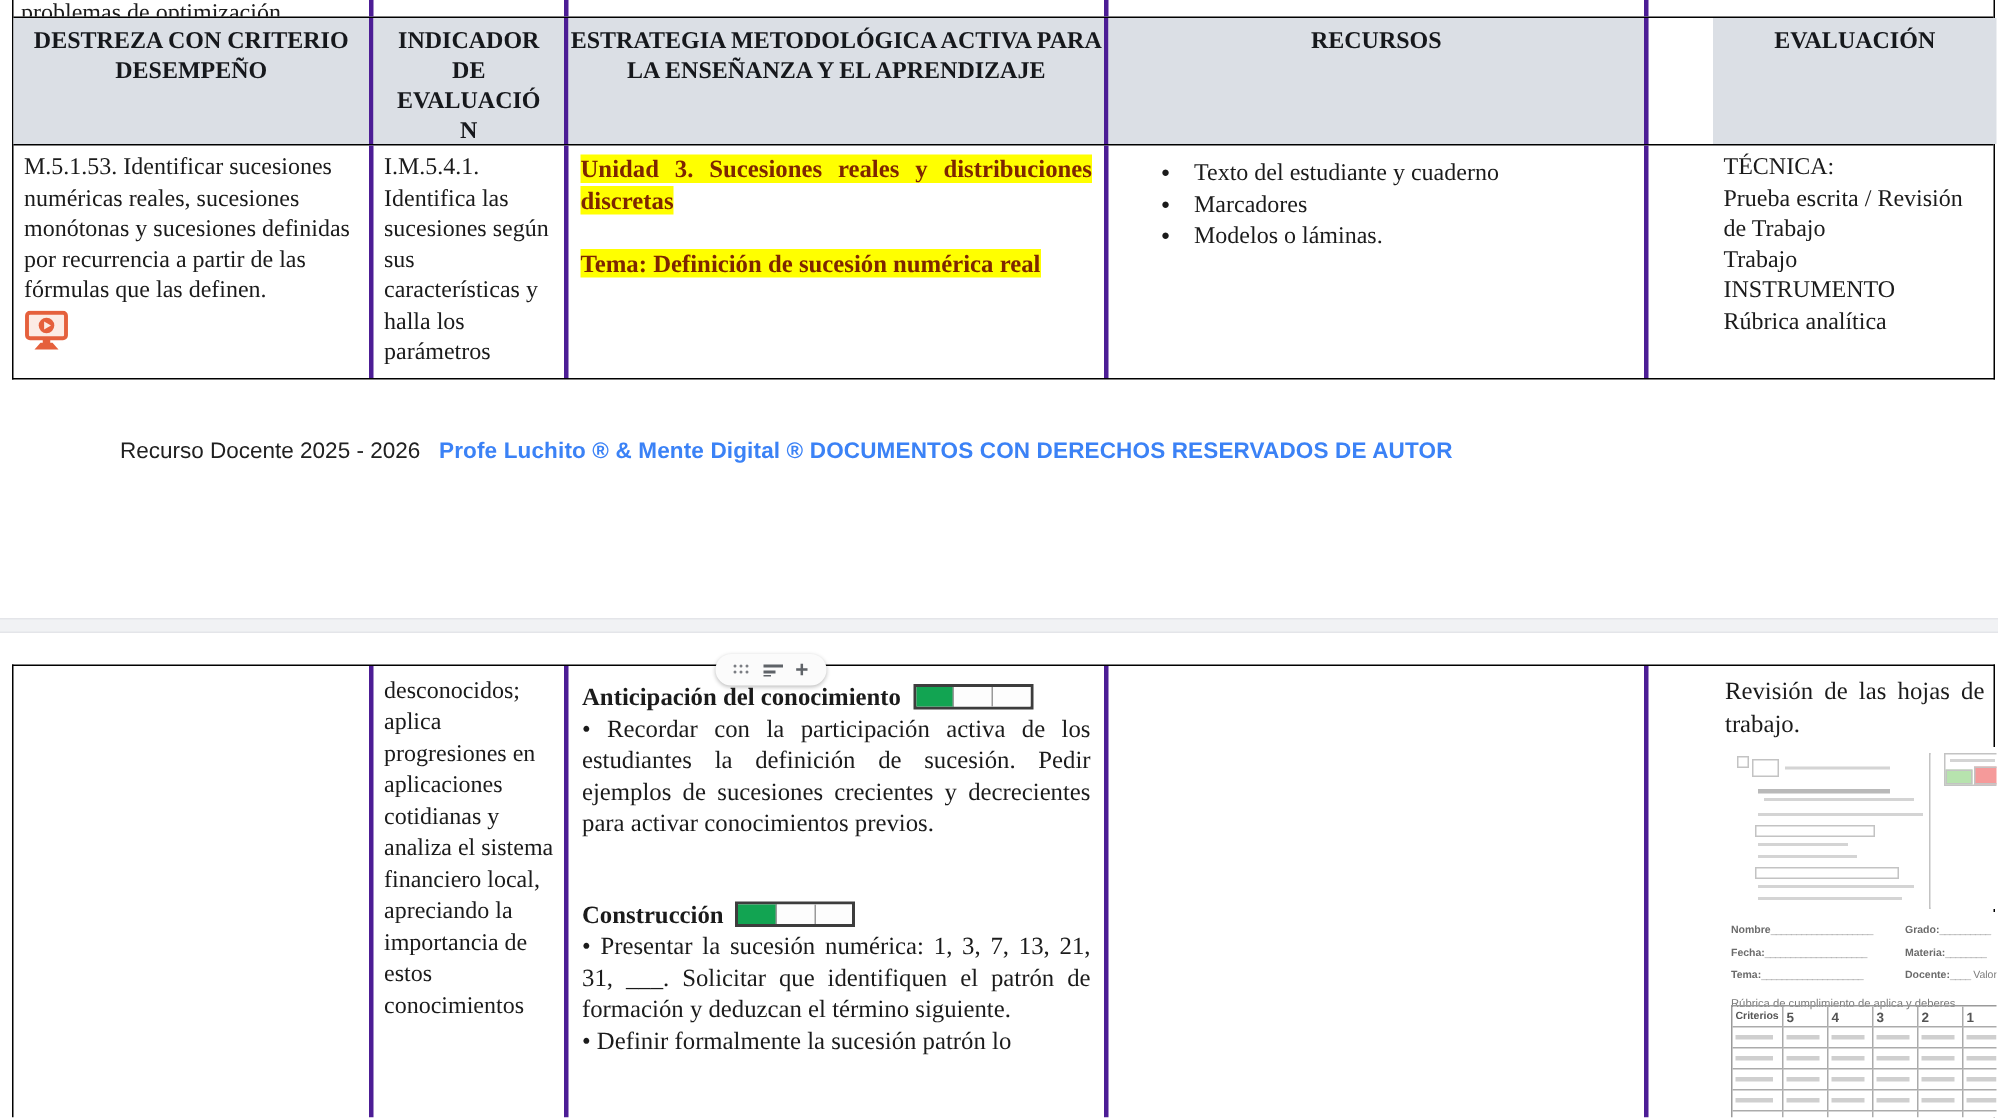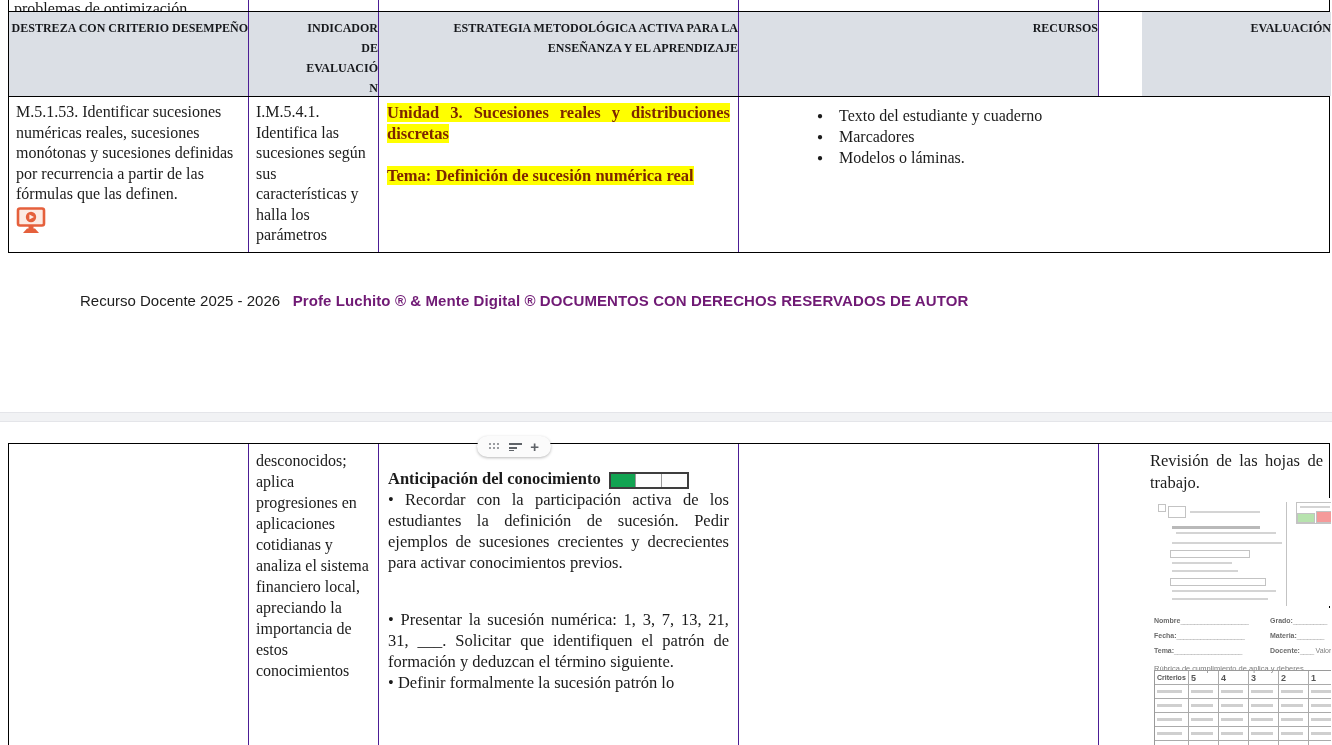--- a/index.html
+++ b/index.html
@@ -5,51 +5,51 @@
   * { margin:0; padding:0; box-sizing:border-box; }
   html,body { background:#fff; }
   .screen {
     position:relative; width:1332px; height:745px; overflow:hidden;
     background:#ffffff; font-family:"Liberation Serif", serif; color:#1b1b1b;
   }
 
   
   .doc-table { position:absolute; left:8px; width:1322px; border-left:1px solid #000; border-right:1px solid #000; }
   .t-row { display:grid; grid-template-columns:240px 130px 360px 360px 232px; }
-  .t-cell { border-right:1px solid #4c1d95; overflow:hidden; }
+  .t-cell { border-right:3px solid #4c1d95; overflow:hidden; }
   .t-cell:last-child { border-right:none;margin-left:43px; }
 
   
   .tbl1 { top:0; border-bottom:1px solid #000; }
   .row-partial { height:11px; }
   .row-partial .t-cell { padding:0 5px; font-size:16px; line-height:17px; }
   .row-header { height:86px; border-top:1px solid #000; border-bottom:1px solid #000; }
   .row-header .t-cell {
-    background:#dbdfe5; text-align:right; font-weight:bold; font-size:12px;
+    background:#dbdfe5; text-align:center; font-weight:bold; font-size:16px;
     line-height:20px; padding:6px 0; color:#16181c; white-space:pre-line;
   }
   .row-data1 { height:155px; }
   .row-data1 .t-cell { padding:5px 7px; font-size:16px; line-height:20.5px; }
 
   .cell-estrategia { padding:5px 8px !important; }
   .hl-par { text-align:justify; font-weight:bold; font-size:16.5px; line-height:21px; margin-bottom:21px; }
   .hl { background:#ffff00; color:#7d2600; }
 
   ul.res-list { list-style:none; padding:3px 0 0 28px; }
   ul.res-list .list-item { position:relative; padding-left:22px; font-size:16px; line-height:21px; }
   ul.res-list .list-item::before { content:"●"; position:absolute; left:0; top:0; font-size:10px; line-height:21px; }
 
   .pre-line { white-space:pre-line; }
   .just { text-align:justify; }
 
   .dc-icon { margin-top:2px; display:block; }
 
   
   .copyright { position:absolute; left:80px; top:292px; font-family:"Liberation Sans", sans-serif; font-size:15px; color:#202020; white-space:nowrap; }
-  .copyright b { color:#701a75; letter-spacing:0.1px; }
+  .copyright b { color:#3b82f6; letter-spacing:0.1px; }
 
   
   .page-break { position:absolute; left:0; top:412px; width:1332px; height:10px;
     background:#f1f2f4; border-top:1px solid #e4e5e9; border-bottom:1px solid #e4e5e9; }
 
   
   .pill { position:absolute; left:477px; top:436px; width:74px; height:21px; background:#fbfbfb;
     border-radius:11px; box-shadow:0 1px 3px rgba(0,0,0,.28); display:flex; align-items:center;
     justify-content:space-around; padding:0 8px; z-index:5; }
   .dots { display:grid; grid-template-columns:repeat(3,4px); grid-template-rows:repeat(2,4px); }
@@ -59,21 +59,21 @@
   .lines i:nth-child(1){ top:1px; width:13px; }
   .lines i:nth-child(2){ top:5px; width:8px; }
   .lines i:nth-child(3){ top:8px; width:5px; height:1.5px; }
   .plus { font-family:"Liberation Sans", sans-serif; font-size:15px; color:#5f6368; line-height:15px; font-weight:bold; }
 
   
   .tbl2 { top:443px; height:420px; border-top:1px solid #000; }
   .tbl2 .t-row { height:420px; }
   .cell-ind2 { padding:6px 7px; font-size:16px; line-height:21px; }
   .cell-est2 { padding:6px 9px; font-size:16.5px; line-height:21px; }
-  .est-head { font-weight:bold; display:flex; align-items:flex-end; gap:8px; margin-top:18px; }
+  .est-head { font-weight:bold; display:flex; align-items:center; gap:8px; margin-top:4px; }
   .pbar { display:inline-flex; width:80px; height:17px; border:2px solid #3d3d3d; background:#fff; }
   .pbar i { flex:1; border-right:1px solid #9a9a9a; background:#fdfdfd; }
   .pbar i:last-child { border-right:none; }
   .pbar i.fill { background:#12a452; }
   .spacer21 { height:21px; }
   .spacer14 { height:15px; }
 
   .cell-eval2 { padding:6px 8px; font-size:16.5px; line-height:22px; }
 
   
@@ -139,20 +139,25 @@
         <p class="hl-par"><span class="hl">Unidad 3. Sucesiones reales y distribuciones discretas</span></p>
         <p class="hl-par"><span class="hl">Tema: Definición de sucesión numérica real</span></p>
       </div>
       <div class="t-cell">
         <ul class="res-list">
             <li class="list-item">Texto del estudiante y cuaderno</li>
             <li class="list-item">Marcadores</li>
             <li class="list-item">Modelos o láminas.</li>
           </ul>
       </div>
+      <div class="t-cell pre-line">TÉCNICA:
+Prueba escrita / Revisión de Trabajo
+Trabajo
+ INSTRUMENTO
+Rúbrica analítica</div>
     </div>
   </div>
 
   <div class="copyright">
     <span>Recurso Docente 2025 - 2026</span>&nbsp;&nbsp;
     <b>Profe Luchito ® &amp; Mente Digital ® DOCUMENTOS CON DERECHOS RESERVADOS DE AUTOR</b>
   </div>
 
   <div class="page-break"></div>
 
@@ -182,20 +187,28 @@
           <span>Anticipación del conocimiento</span>
           <span class="pbar">
               <i class="fill"></i>
               <i></i>
               <i></i>
             </span>
         </div>
         <div class="just">• Recordar con la participación activa de los estudiantes la definición de sucesión. Pedir ejemplos de sucesiones crecientes y decrecientes para activar conocimientos previos.</div>
         <div class="spacer21"></div>
           <div class="spacer14"></div>
+        <div class="est-head">
+          <span>Construcción</span>
+          <span class="pbar">
+              <i class="fill"></i>
+              <i></i>
+              <i></i>
+            </span>
+        </div>
         <div class="just">• Presentar la sucesión numérica: 1, 3, 7, 13, 21, 31, ___. Solicitar que identifiquen el patrón de formación y deduzcan el término siguiente.</div>
         <div class="just">• Definir formalmente la sucesión patrón lo</div>
       </div>
       <div class="t-cell"></div>
       <div class="t-cell cell-eval2">
         <div class="just">Revisión de las hojas de trabajo.</div>
 
         <div class="thumb thumb1">
           <div class="t1-box" style="left:2px;top:6px;width:8px;height:8px;"></div>
           <div class="t1-box" style="left:12px;top:8px;width:18px;height:12px;"></div>

